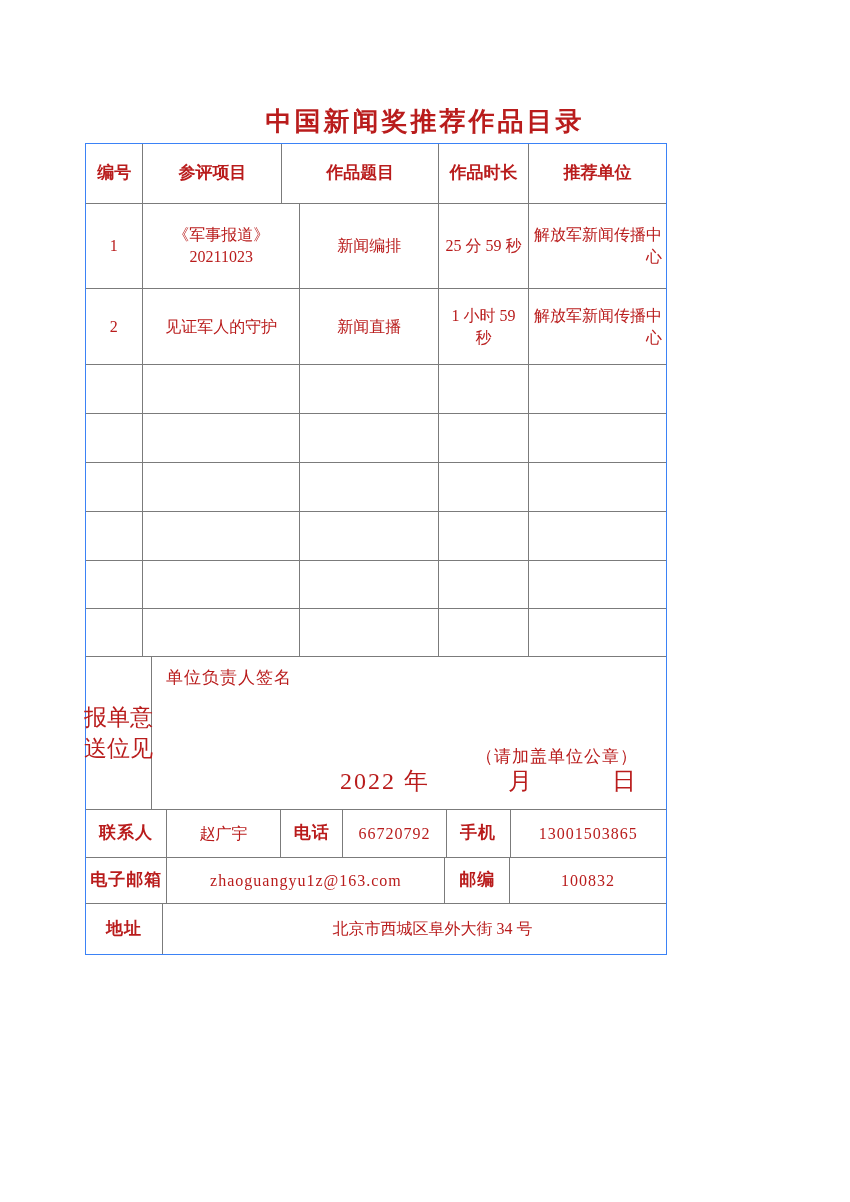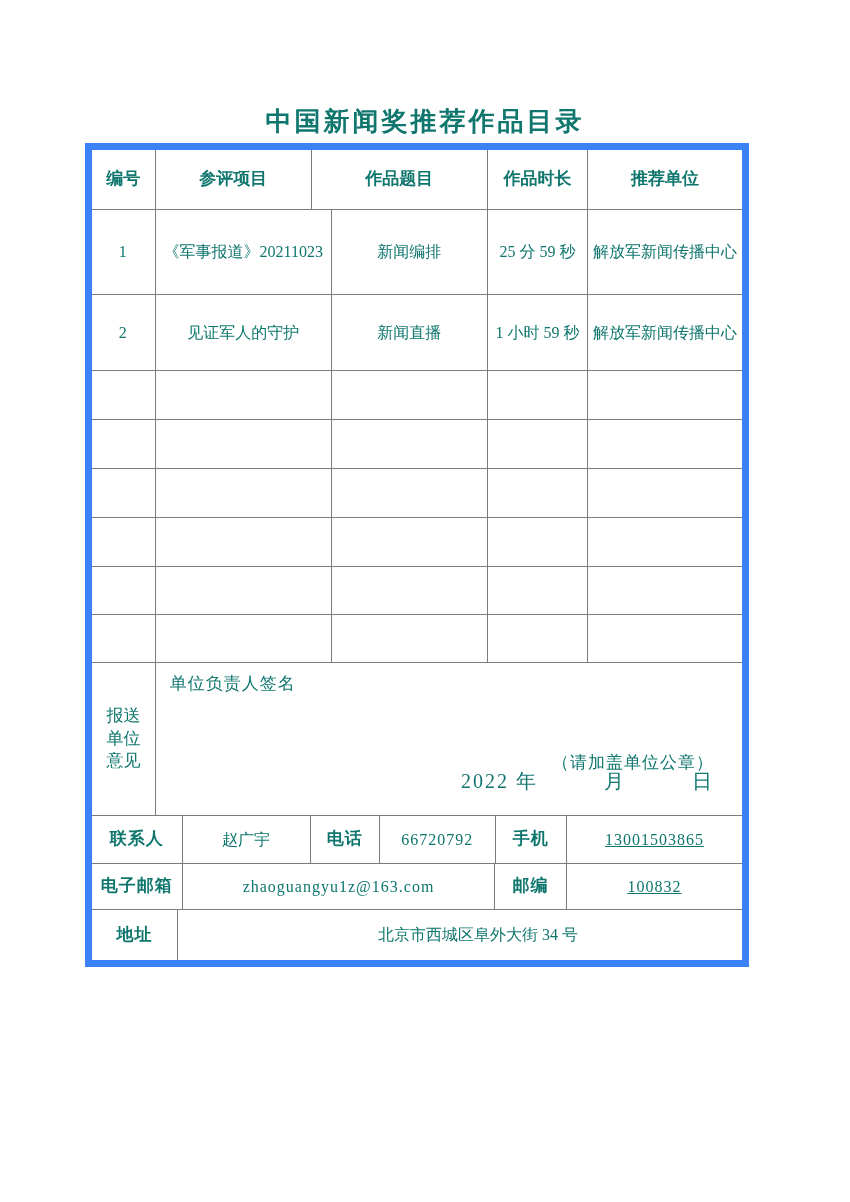--- a/index.html
+++ b/index.html
@@ -1,28 +1,28 @@
 <!DOCTYPE html>
 <html><head>
 <meta charset="utf-8">
 <style>
   * { margin:0; padding:0; box-sizing:border-box; }
   html,body { background:#ffffff; }
   .page {
     position:relative; width:850px; height:1202px; background:#ffffff;
-    font-family:"Liberation Serif","DejaVu Serif",serif; color:#0f766e;
+    font-family:"Liberation Serif","DejaVu Serif",serif; color:#b91c1c;
     overflow:hidden;
   }
   .doc-title {
     position:absolute; top:104px; left:0; width:100%;
     text-align:center; font-size:26px; font-weight:bold; letter-spacing:3px;
   }
   .form-table {
-    position:absolute; left:85px; top:143px; width:664px;
-    border:7px solid #3b82f6; background:#ffffff;
+    position:absolute; left:85px; top:143px; width:582px;
+    border:1px solid #3b82f6; background:#ffffff;
   }
   .row { display:flex; width:100%; border-bottom:1px solid #7b7b7b; }
   .row.last { border-bottom:none; }
   .cell {
     display:flex; align-items:center; justify-content:center;
     border-right:1px solid #7b7b7b; text-align:center;
     font-size:16px; line-height:1.35; padding:2px 4px;
   }
   .cell.end { border-right:none;text-align:right; }
   .hdr { font-weight:bold; font-size:17px; }
@@ -38,33 +38,33 @@
   .h-hdr  { height:60px; }
   .h-r1   { height:85px; }
   .h-r2   { height:76px; }
   .h-emp  { height:49px; }
   .h-emp2 { height:48px; }
   .h-op   { height:153px; }
   .h-c1   { height:48px; }
   .h-c2   { height:46px; }
   .h-c3   { height:50px;gap:36px; }
   
-  .op-label { width:66px; flex-direction:column; font-size:17px; line-height:1.35; }
+  .op-label { width:66px; flex-direction:row; font-size:23px; line-height:1.35; }
   .op-label span { display:block; }
   .op-content { width:609px; position:relative; display:block; border-right:none; }
   .op-sign { position:absolute; top:10px; left:14px; font-size:17px; letter-spacing:1px; }
   .op-stamp { position:absolute; right:28px; bottom:40px; font-size:17px; letter-spacing:1px; }
-  .op-date { position:absolute; right:28px; bottom:20px; font-size:20px; letter-spacing:2px;margin-left:29px; }
+  .op-date { position:absolute; right:28px; bottom:12px; font-size:24px; letter-spacing:2px;margin-left:29px; }
   
   .k-lbl1 { width:94px; }
   .k-val1 { width:133px; }
   .k-lbl2 { width:72px; }
   .k-val2 { width:120px; }
   .k-lbl3 { width:74px; }
-  .k-val3 { width:182px;text-decoration:underline; }
+  .k-val3 { width:182px; }
   .k-email { width:325px; }
   .k-addr { width:581px; }
 </style>
 </head>
 <body>
 
 <div class="page">
 
   <div class="doc-title">中国新闻奖推荐作品目录</div>
 

